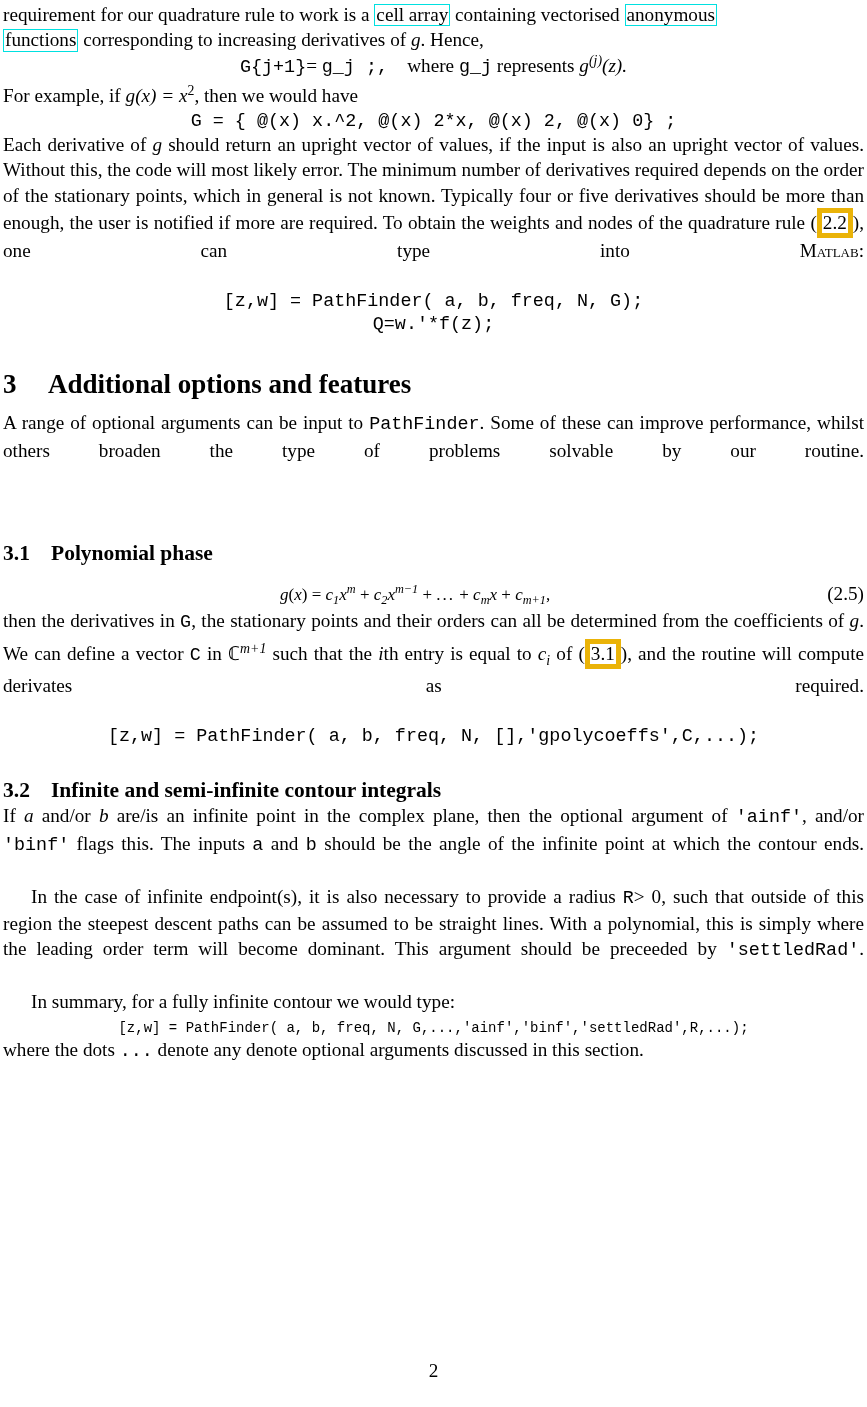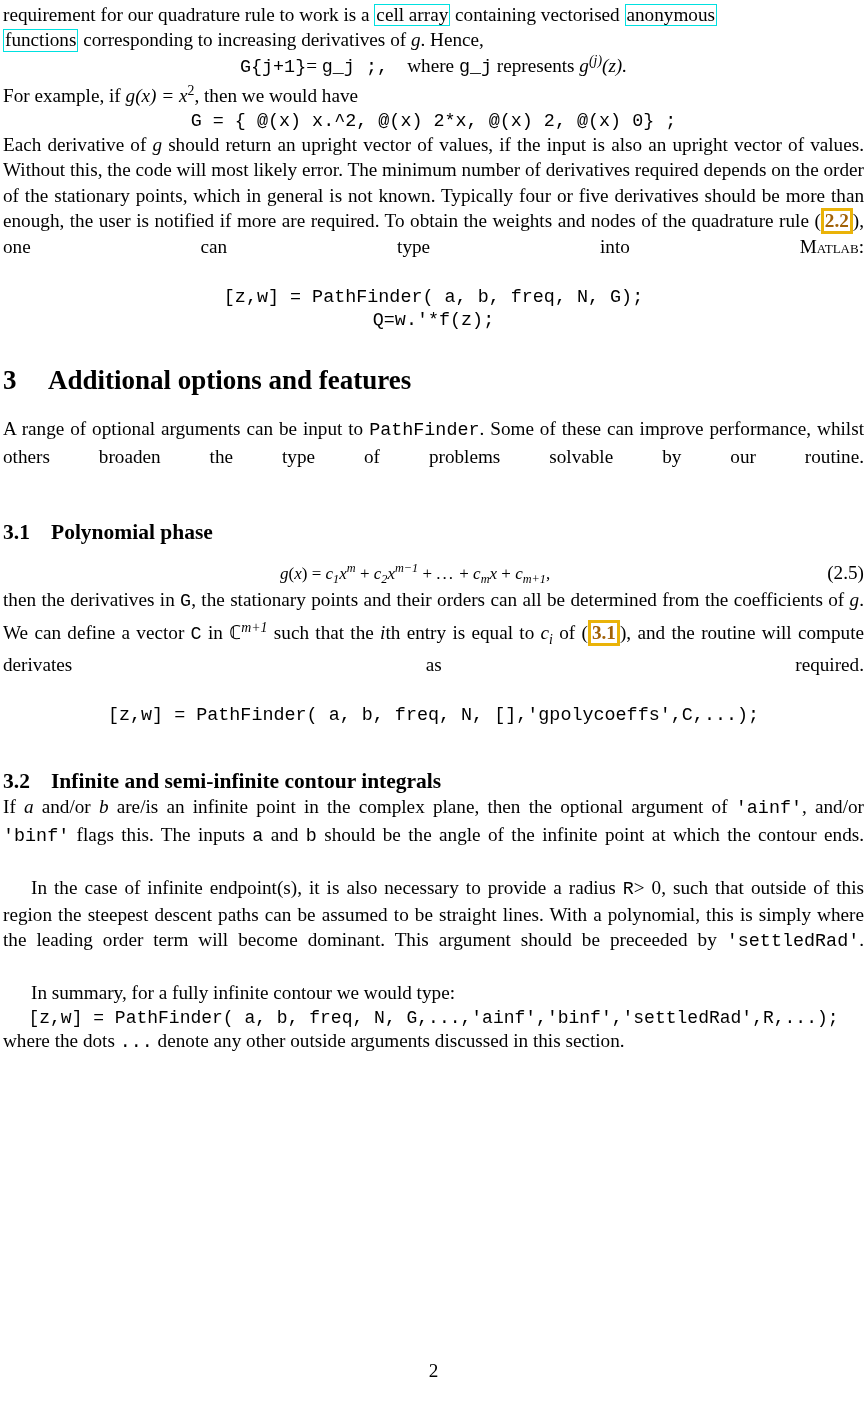--- a/index.html
+++ b/index.html
@@ -44,48 +44,47 @@
   .mt-4 { margin-top: 4px; }
   .indent { text-indent: 28px; }
 
   .mono {
     font-family: "Liberation Mono", monospace;
     font-size: 18.4px;
     letter-spacing: 0px;
   }
   .mono-sm {
     font-family: "Liberation Mono", monospace;
-    font-size: 18px;
+    font-size: 14px;
     margin-top: 12px;
   }
   .mathit {
     font-family: "Liberation Serif", serif;
     font-style: italic;
   }
   .eq-center {
     text-align: center;
     font-size: 19.2px;
     margin: 0;
   }
   .link-box {
     border: 1px solid #00e0e0;
     padding: 0 1px;
     color: #000000;
     text-decoration: none;
     display: inline-block;
     line-height: 1.05;
   }
   .link-box-red {
-    border: 3px solid #eab308;
+    border: 5px solid #eab308;
     padding: 0 1px;
-    color: #a16207;
+    color: #000000;
     text-decoration: none;
     display: inline-block;
     line-height: 1.05;
-    font-weight: bold;
   }
   h2.section {
     font-family: "Liberation Serif", serif;
     font-weight: bold;
     font-size: 27px;
     margin: 0;
     padding: 0;
   }
   h3.subsection {
     font-family: "Liberation Serif", serif;
@@ -161,64 +160,64 @@
 
 
     <p class="eq-center mt-16">
       <span class="mono">Q=w.'*f(z);</span>
     </p>
 
     <h2 class="section" style="margin-top:34px;">
       <span class="sec-num">3</span><span>Additional options and features</span>
     </h2>
 
-    <p class="body-text just-all" style="margin-top:20px;">
+    <p class="body-text just-all" style="margin-top:10px;">
       <span>A range of optional arguments can be input to </span><span class="mono">PathFinder</span><span>. Some of these can improve performance, whilst others broaden the type of problems solvable by our routine.</span>
     </p>
 
-    <h3 class="subsection" style="margin-top:26px;">
+    <h3 class="subsection" style="margin-top:53px;">
       <span class="subsec-num">3.1</span><span>Polynomial phase</span>
     </h3>
 
 
     <div class="eq-row mt-16">
       <div class="eq-body">
         <span class="mathit">g</span>(<span class="mathit">x</span>) = <span class="mathit">c</span><sub class="sm mathit">1</sub><span class="mathit">x</span><sup class="sm mathit">m</sup> + <span class="mathit">c</span><sub class="sm mathit">2</sub><span class="mathit">x</span><sup class="sm mathit">m−1</sup> + <span style="letter-spacing:2px;">...</span> + <span class="mathit">c</span><sub class="sm mathit">m</sub><span class="mathit">x</span> + <span class="mathit">c</span><sub class="sm mathit">m+1</sub>,
       </div>
       <div class="eq-tag">(2.5)</div>
     </div>
 
     <p class="body-text mt-16 just-all">
       <span>then the derivatives in </span><span class="mono">G</span><span>, the stationary points and their orders can all be determined from the coefficients of </span><span class="mathit">g</span><span>. We can define a vector </span><span class="mono">C</span><span> in </span><span class="bbC">ℂ</span><sup class="sm mathit">m+1</sup><span> such that the </span><span class="mathit">i</span><span>th entry is equal to </span><span class="mathit">c</span><sub class="sm mathit">i</sub><span> of (</span><a class="link-box-red" href="#">3.1</a><span>), and the routine will compute derivates as required.</span>
     </p>
 
     <p class="eq-center mt-16">
       <span class="mono">[z,w] = PathFinder( a, b, freq, N, [],'gpolycoeffs',C,...);</span>
     </p>
 
-    <h3 class="subsection" style="margin-top:43px;">
+    <h3 class="subsection" style="margin-top:31px;">
       <span class="subsec-num">3.2</span><span>Infinite and semi-infinite contour integrals</span>
     </h3>
 
     <p class="body-text mt-12 just-all">
       <span>If </span><span class="mathit">a</span><span> and/or </span><span class="mathit">b</span><span> are/is an infinite point in the complex plane, then the optional argument of </span><span class="mono">'ainf'</span><span>, and/or </span><span class="mono">'binf'</span><span> flags this. The inputs </span><span class="mono">a</span><span> and </span><span class="mono">b</span><span> should be the angle of the infinite point at which the contour ends.</span>
     </p>
 
     <p class="body-text indent just-all">
       <span>In the case of infinite endpoint(s), it is also necessary to provide a radius </span><span class="mono">R</span><span>&gt; 0, such that outside of this region the steepest descent paths can be assumed to be straight lines. With a polynomial, this is simply where the leading order term will become dominant. This argument should be preceeded by </span><span class="mono">'settledRad'</span><span>.</span>
     </p>
 
     <p class="body-text indent">
       <span>In summary, for a fully infinite contour we would type:</span>
     </p>
 
     <p class="eq-center mt-16">
       <span class="mono-sm">[z,w] = PathFinder( a, b, freq, N, G,...,'ainf','binf','settledRad',R,...);</span>
     </p>
 
     <p class="body-text mt-16">
-      <span>where the dots </span><span class="mono">...</span><span> denote any other outside arguments discussed in this section.</span>
+      <span>where the dots </span><span class="mono">...</span><span> denote any denote optional arguments discussed in this section.</span>
     </p>
 
   </div>
 
   <div class="pagenum">2</div>
 </div>
 
 </body></html>

